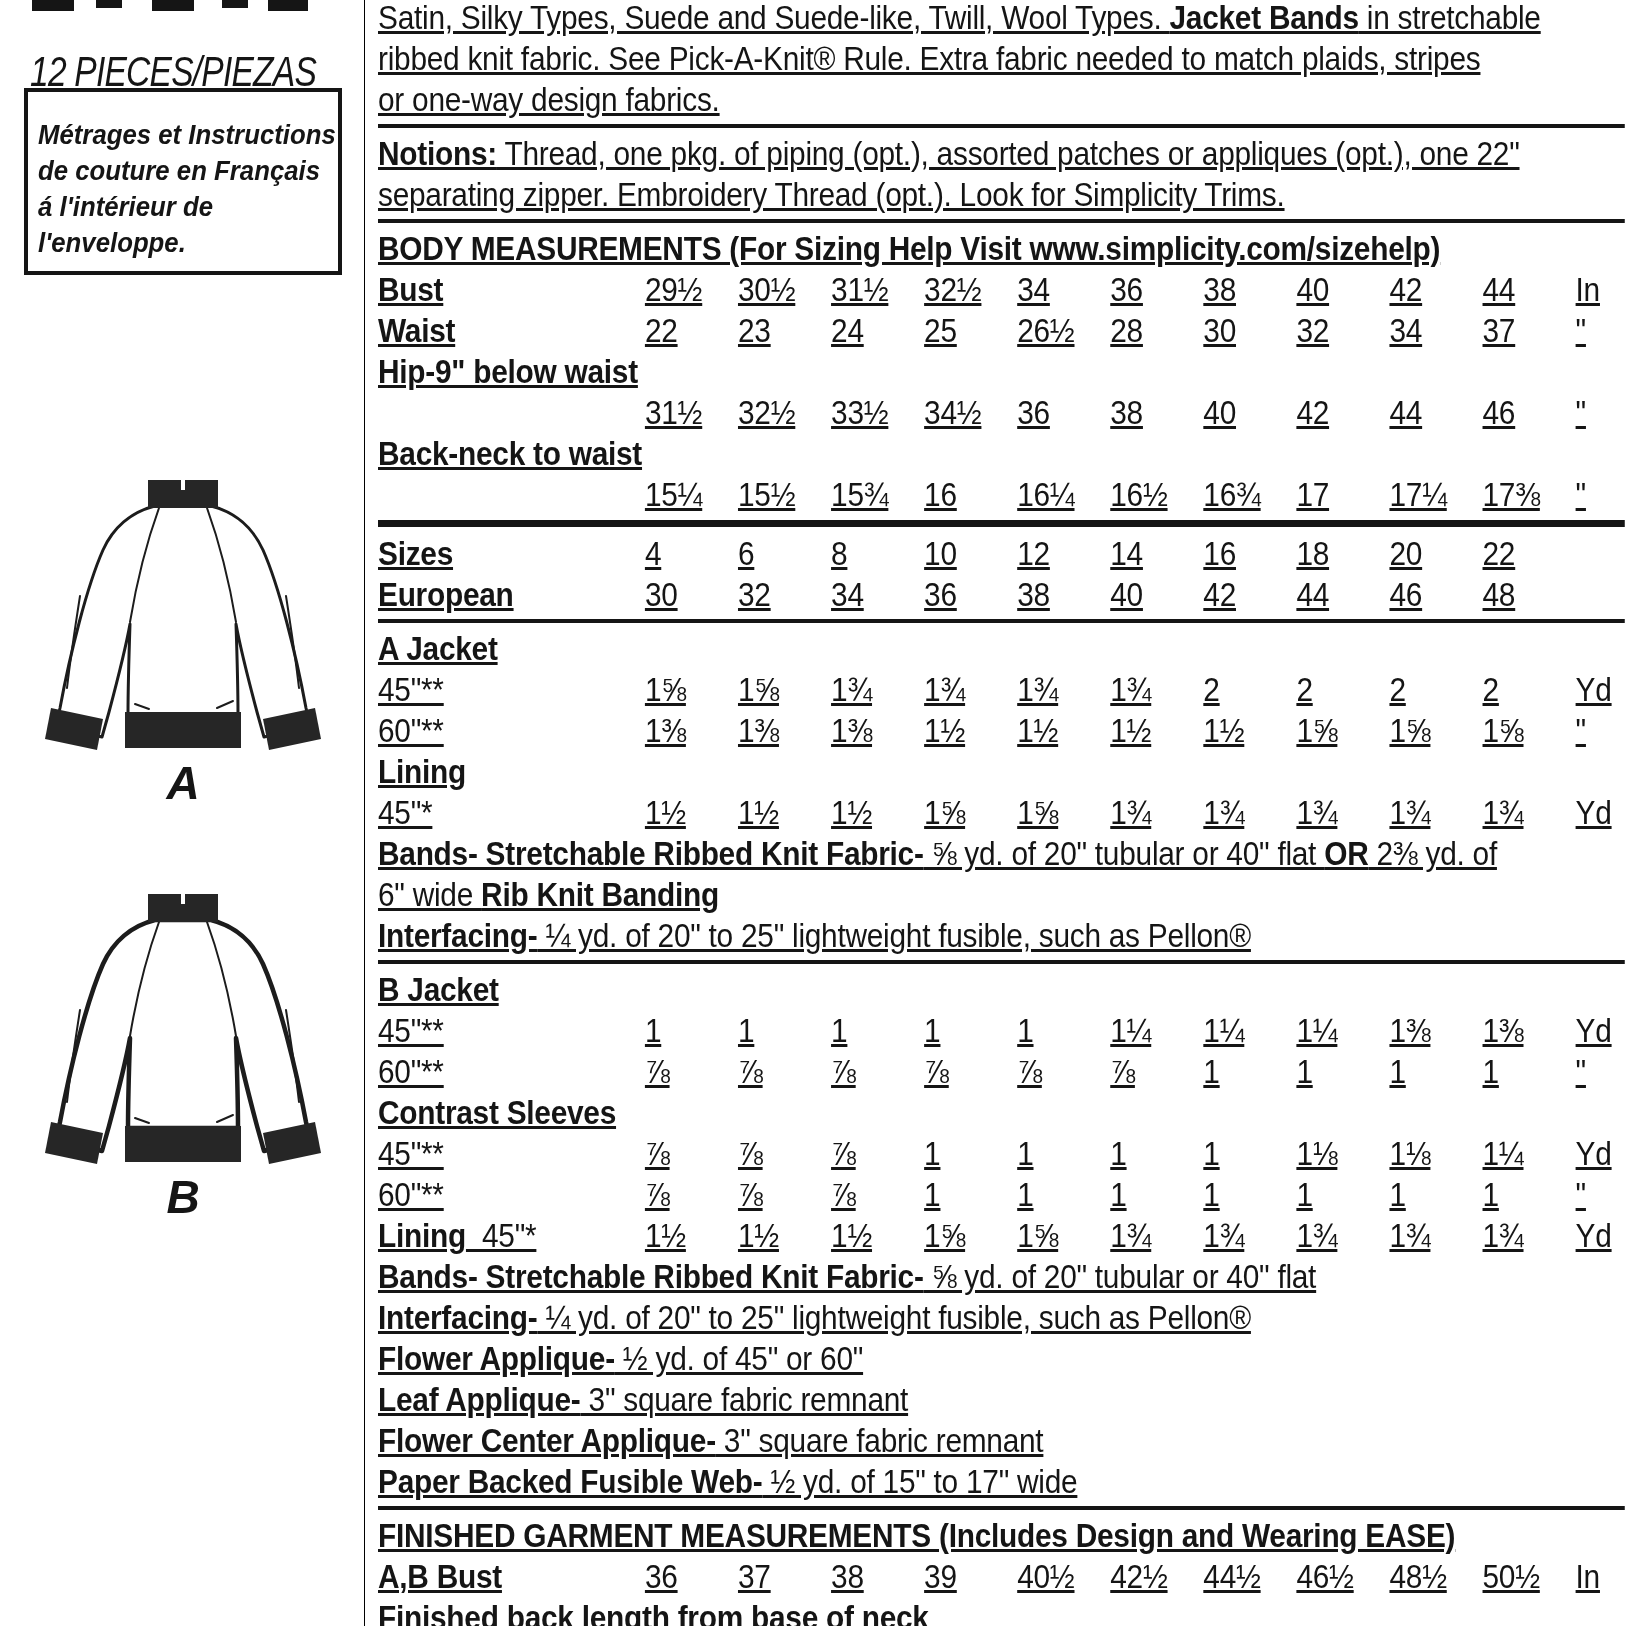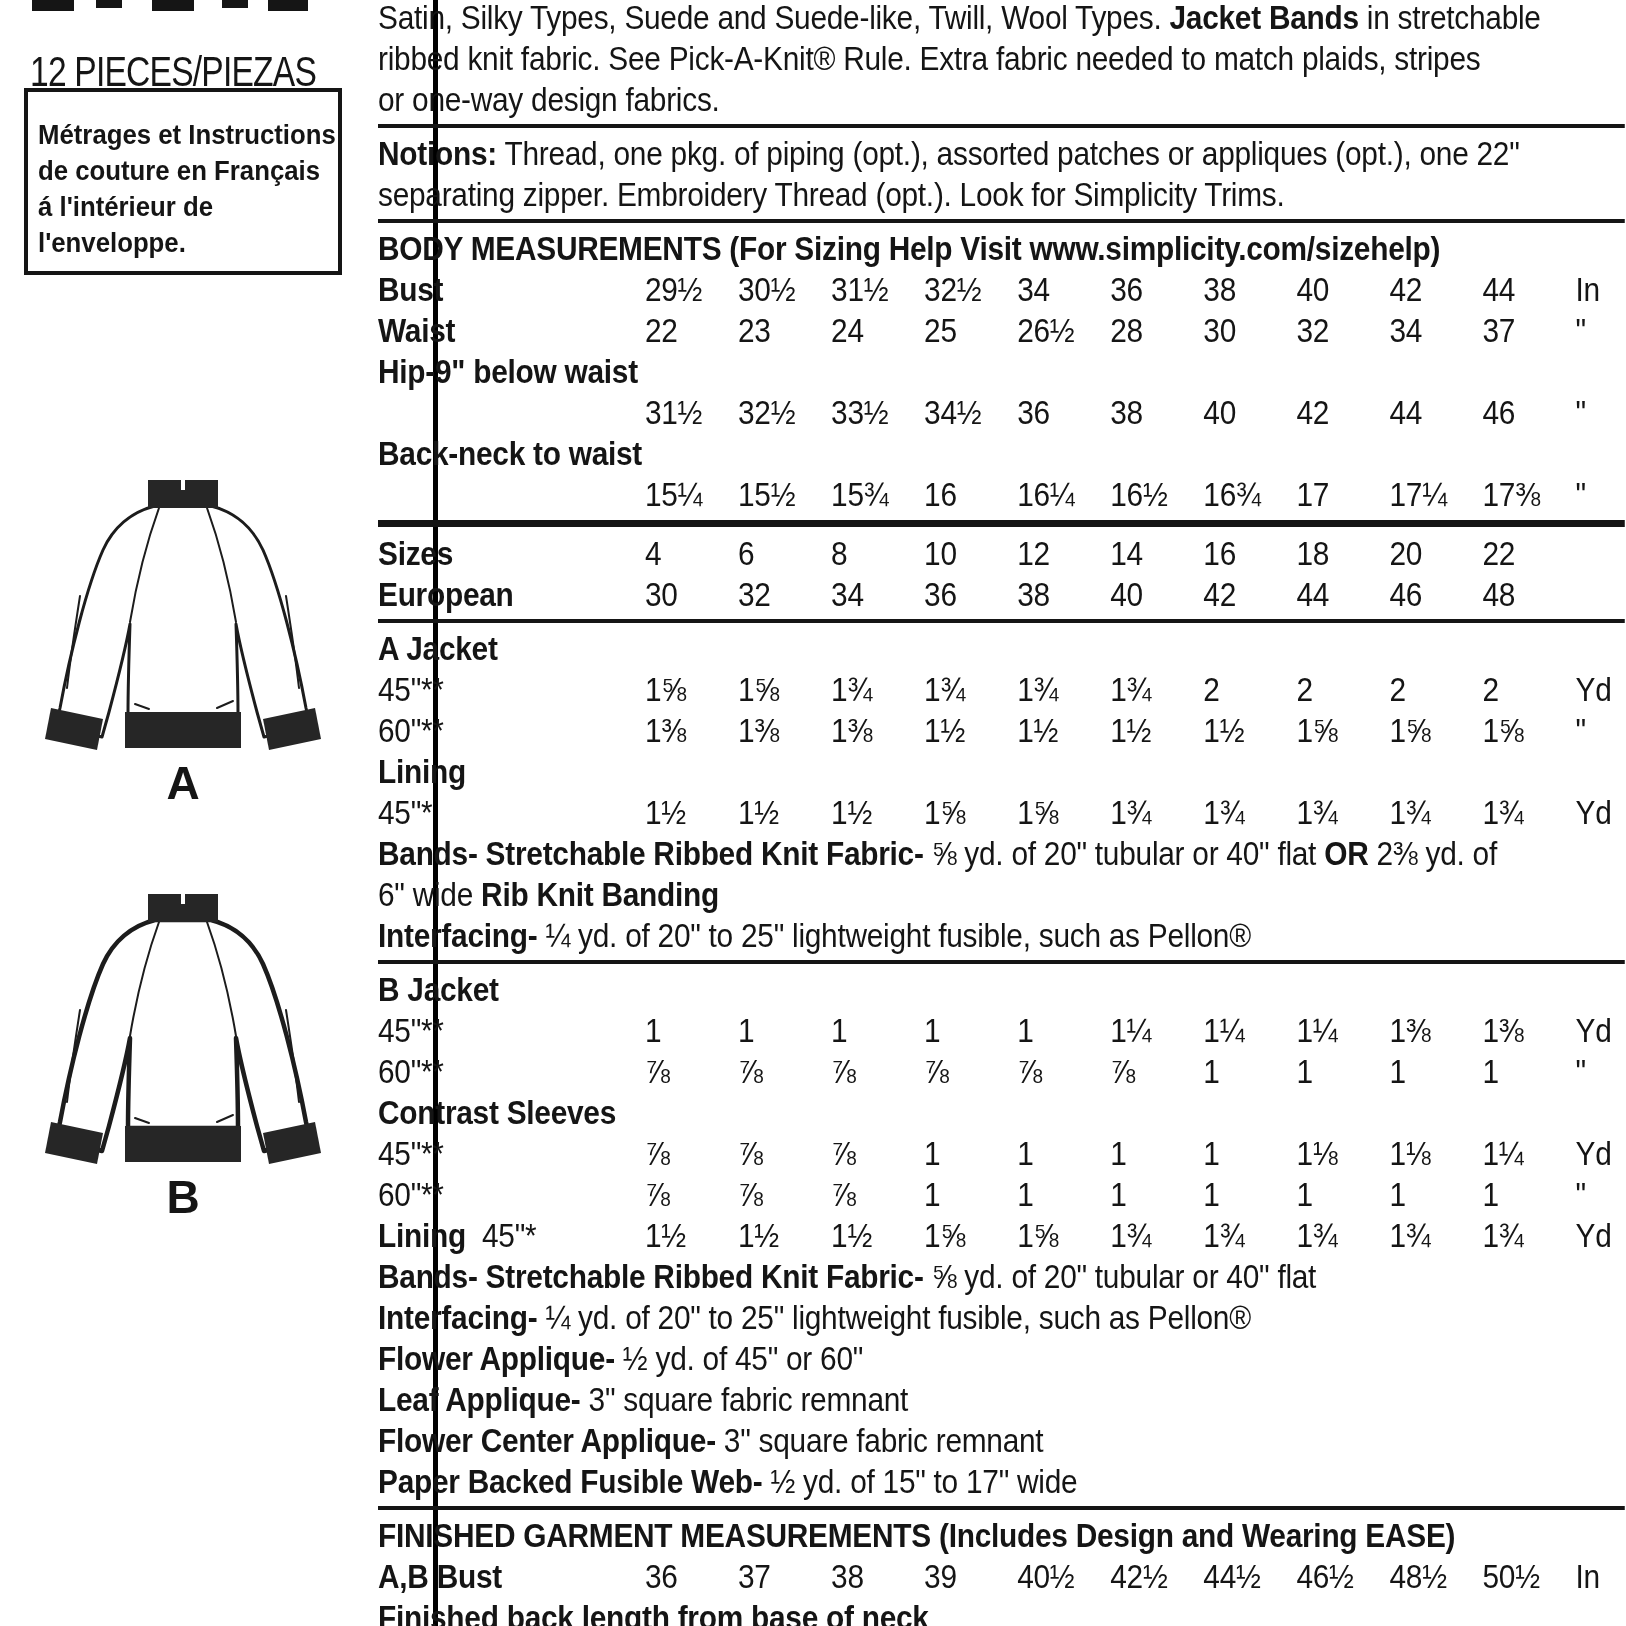--- a/index.html
+++ b/index.html
@@ -1,39 +1,39 @@
 <!DOCTYPE html>
 <html><head>
 <meta charset="utf-8">
 <style>
   html,body{margin:0;padding:0;background:#888;}
   .page{
     position:relative;width:1626px;height:1626px;background:#fff;overflow:hidden;
     font-family:"Liberation Sans", sans-serif;color:#151515;
   }
   
-  .lcol{position:absolute;left:0;top:0;width:438px;height:1626px;box-sizing:border-box;
-        border-right:5px solid #000000;background:#fff;}
+  .lcol{position:absolute;left:0;top:0;width:365px;height:1626px;box-sizing:border-box;
+        border-right:1px solid #000000;background:#fff;font-style:italic;}
   .cut-frag{position:absolute;top:0;background:#151515;}
   .pieces{position:absolute;left:30px;top:20px;font-size:42px;font-weight:400;
           letter-spacing:-1px;white-space:nowrap;transform:scaleX(.80);transform-origin:0 0;}
   .french-box{position:absolute;left:24px;top:88px;width:318px;box-sizing:border-box;
               border:4px solid #151515;padding:25px 10px 10px 10px;}
   .french-box .fline{font-weight:700;font-size:28px;line-height:36px;white-space:nowrap;
                      transform:scaleX(.92);transform-origin:0 0;}
   .figure{position:absolute;left:18px;width:330px;text-align:center;}
   .fig-a{top:458px;}
   .fig-b{top:872px;}
   .fig-label{font-size:46px;font-weight:600;margin-top:-6px;}
   .jacket-svg .outline{fill:#fff;stroke:#1c1c1c;stroke-width:3;stroke-linejoin:round;}
   .jacket-svg .seam{fill:none;stroke:#1c1c1c;stroke-width:2;stroke-linecap:round;}
   .jacket-svg .dark{fill:#262626;stroke:none;}
   .fig-b .jacket-svg .outline{stroke-width:4.5;}
   
-  .rcol{position:absolute;left:378px;top:0;width:1248px;height:1626px;overflow:hidden;}
+  .rcol{position:absolute;left:378px;top:0;width:1248px;height:1626px;overflow:hidden;text-decoration:underline;}
   .rcol-inner{width:1420px;transform:scaleX(.878);transform-origin:0 0;
               font-size:34px;line-height:41px;letter-spacing:-.3px;margin-top:-3px;}
   .b{font-weight:700;}
   .line{white-space:nowrap;}
   .heading{font-weight:700;white-space:nowrap;}
   .rule{height:0;border-top:4px solid #151515;margin:4px 0 5px 0;}
   .rule.thick{border-top-width:7px;margin:5px 0 6px 0;}
   .mrow{display:grid;grid-template-columns:304px repeat(10,106px) 1fr;white-space:nowrap;}
   .mrow .cell{overflow:visible;}
 </style>

